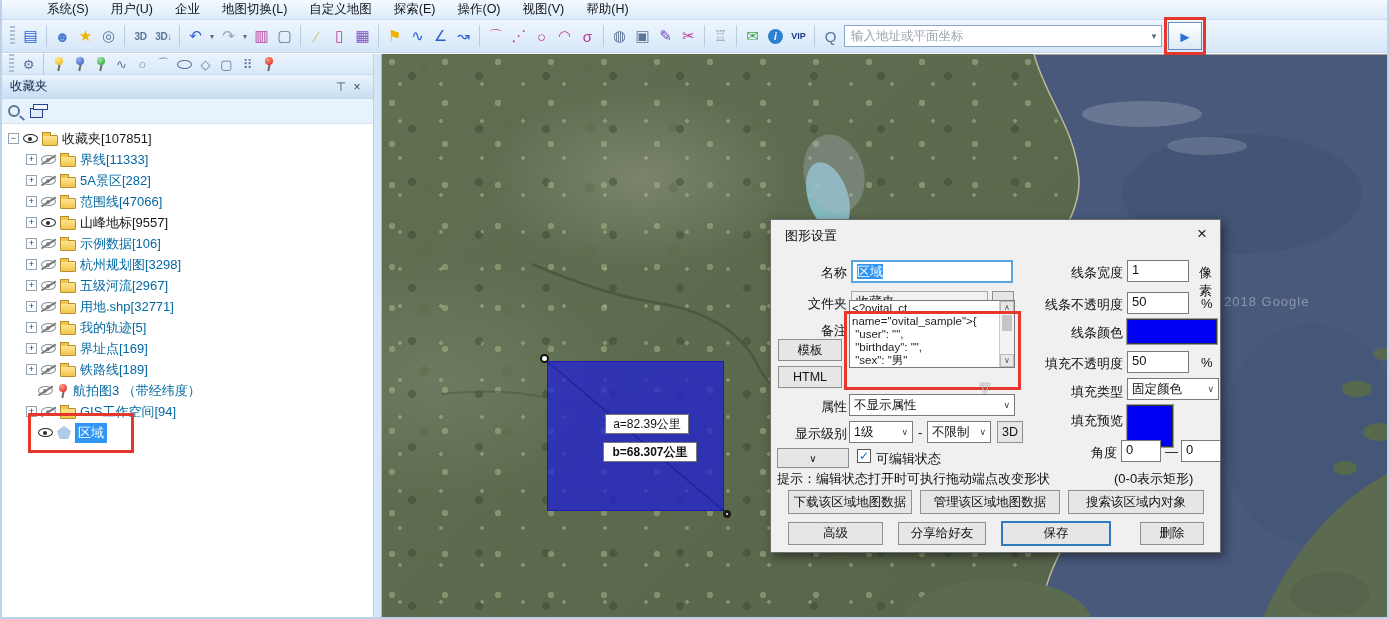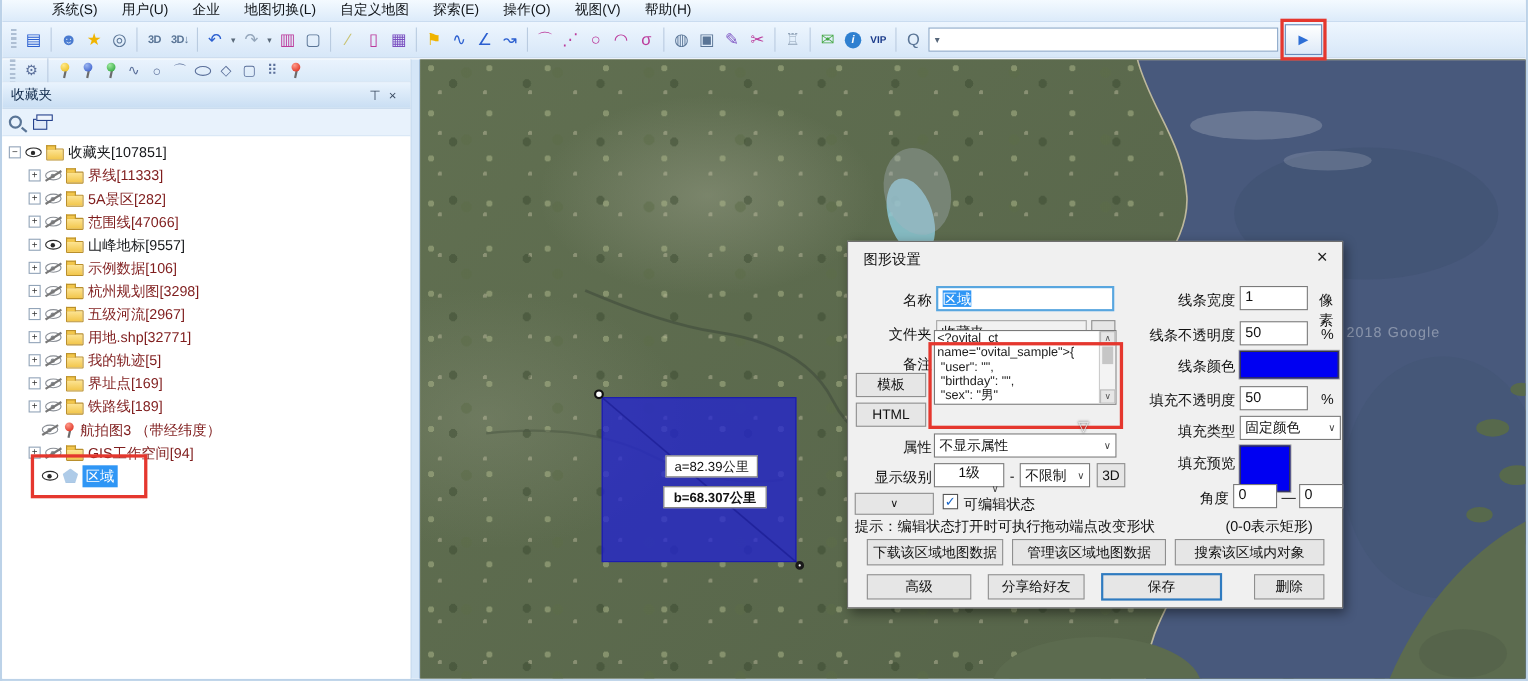--- a/index.html
+++ b/index.html
@@ -73,21 +73,21 @@
   .eye::before{content:"";position:absolute;left:4px;top:1.5px;width:4px;height:4px;border-radius:50%;background:#2a2a2a;}
   .eye.off{border-color:#8a8f96;}
   .eye.off::before{background:#8a8f96;}
   .eye.off::after{content:"";position:absolute;left:-2px;top:3px;width:17px;height:1.6px;background:#777;transform:rotate(-32deg);}
   .fold{position:relative;width:16px;height:11px;background:linear-gradient(#fde493,#f2c64b);
         border:1px solid #b98f2c;border-radius:1px;margin-top:3px;flex:none;}
   .fold::before{content:"";position:absolute;left:-1px;top:-4px;width:7px;height:3px;background:#f2c64b;
         border:1px solid #b98f2c;border-bottom:0;}
   .penta{width:14px;height:13px;background:#aecbe8;clip-path:polygon(50% 0,100% 38%,81% 100%,19% 100%,0 38%);
          filter:drop-shadow(0 0 1px #4a6fa5);flex:none;}
-  .tlabel{color:#7f1d1d;}
+  .tlabel{color:#0369a1;}
   .tlabel.on{color:#16181b;}
   .tlabel.sel{background:#2f96f5;color:#fff;padding:1px 3px;}
   
   .map{position:relative;flex:1;overflow:hidden;
     background:
       radial-gradient(circle 3px at 10px 8px, rgba(175,185,140,.5) 97%, transparent) 0 0/53px 41px,
       radial-gradient(circle 4px at 30px 22px, rgba(55,70,45,.45) 97%, transparent) 0 0/67px 53px,
       radial-gradient(circle 2px at 18px 30px, rgba(205,200,172,.4) 97%, transparent) 0 0/41px 37px,
       radial-gradient(circle 5px at 42px 12px, rgba(92,108,72,.5) 97%, transparent) 0 0/83px 61px,
       radial-gradient(ellipse 220px 130px at 26% 22%, rgba(168,172,152,.38), transparent 70%),
@@ -189,20 +189,21 @@
     <span class="tbi c-gray">♖</span>
     <i class="sep"></i>
     <span class="tbi c-grn">✉</span>
     <span class="tbi">
         <span class="round-i">i</span>
       </span>
     <span class="tbi vip">VIP</span>
     <i class="sep"></i>
     <span class="tbi c-steel">Q</span>
     <span class="searchbox">
+      <input placeholder="输入地址或平面坐标" style="">
       <span class="sb-dd">▾</span>
     </span>
     <span class="swrap">
       <span class="sendbtn">►</span>
       <span class="rbox" style="inset:-5px -4px;"></span>
     </span>
   </div>
 
   <div class="main">
 
@@ -438,21 +439,21 @@
         <span class="f lab" style="left:36px;top:178px;width:40px;">属性</span>
         <div class="f combo" style="left:78px;top:174px;width:166px;height:22px;">
             <span>不显示属性</span>
             <span class="ar">∨</span>
           </div>
 
         <span class="f lab" style="left:268px;top:192px;width:84px;">填充预览</span>
         <div class="f swatch" style="left:356px;top:185px;width:46px;height:42px;"></div>
 
         <span class="f lab" style="left:4px;top:205px;width:72px;">显示级别</span>
-        <div class="f combo" style="left:78px;top:201px;width:64px;height:22px;flex-direction:column;">
+        <div class="f combo" style="left:78px;top:201px;width:64px;height:22px;">
             <span>1级</span>
             <span class="ar">∨</span>
           </div>
         <span class="f" style="left:147px;top:205px;">-</span>
         <div class="f combo" style="left:156px;top:201px;width:64px;height:22px;">
             <span>不限制</span>
             <span class="ar">∨</span>
           </div>
         <div class="f btn" style="left:226px;top:201px;width:26px;height:22px;">3D</div>
 

